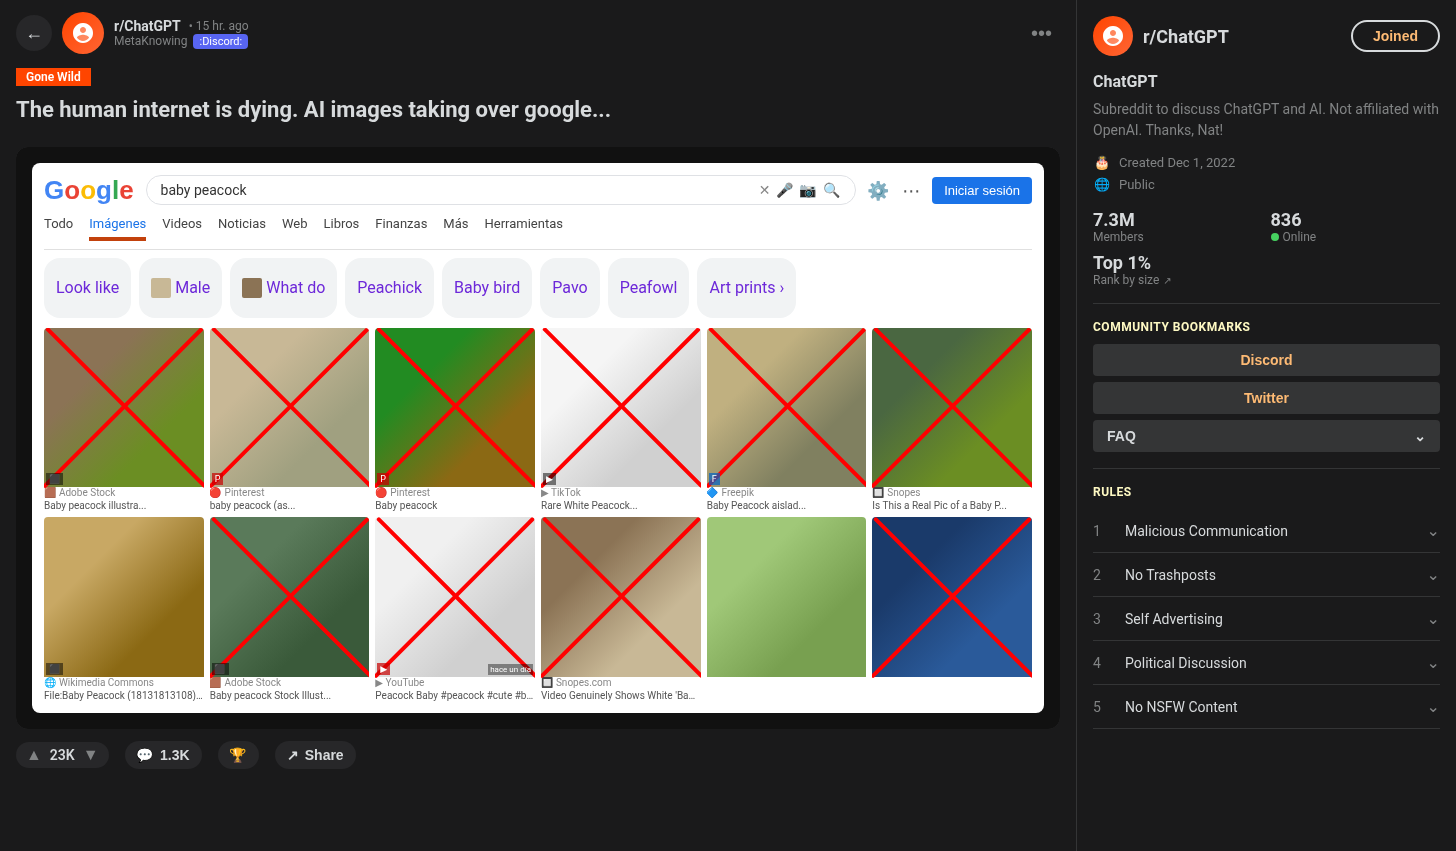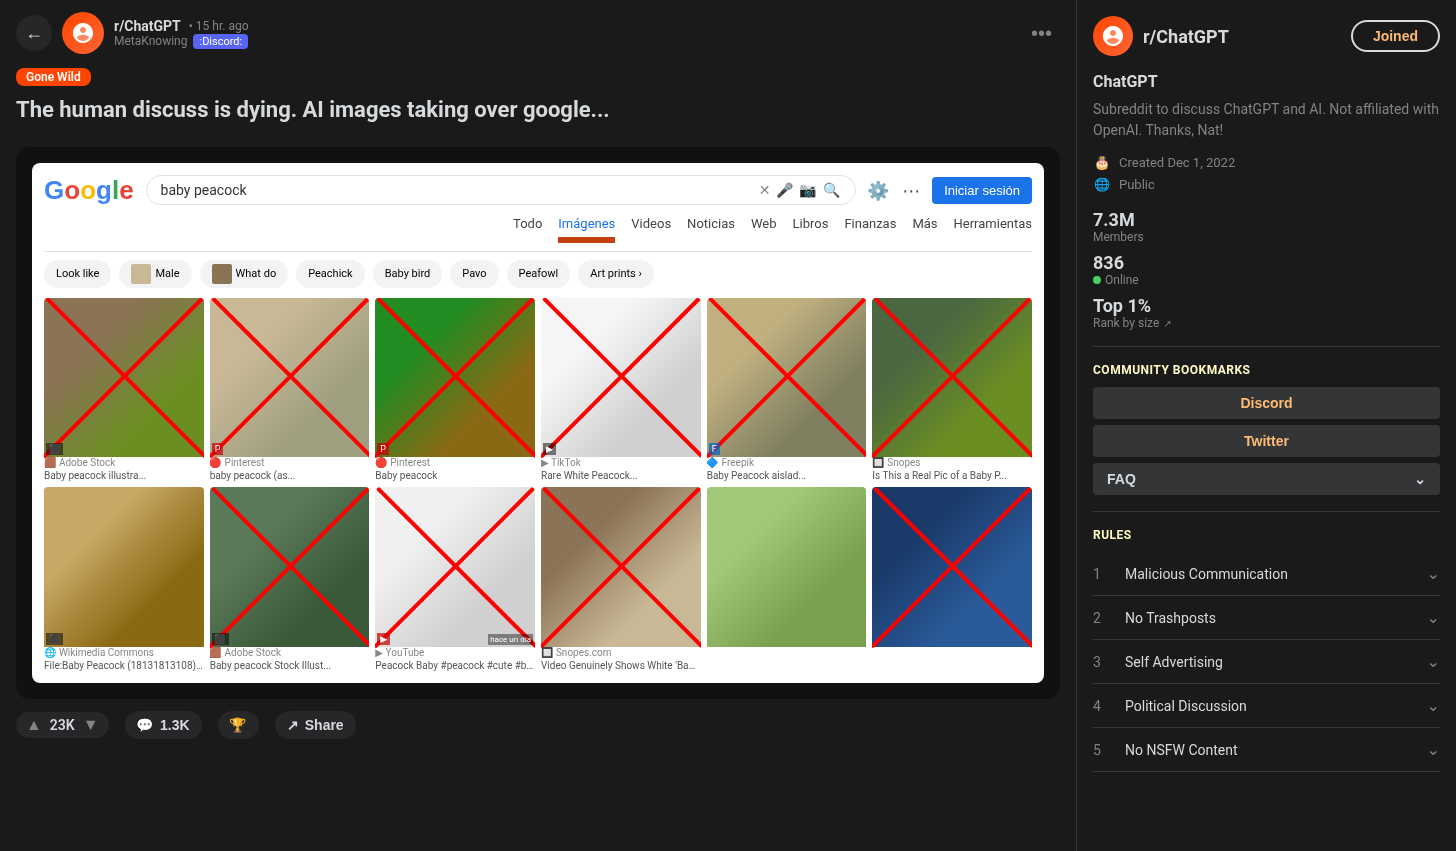--- a/index.html
+++ b/index.html
@@ -101,21 +101,21 @@
       font-weight: 700;
       color: #d7dadc;
       line-height: 1.3;
       margin-bottom: 10px;
     }
     .flair {
       background: #ff4500;
       color: white;
       font-size: 12px;
       padding: 2px 10px;
-      border-radius: 8px;
+      border-radius: 0;
       display: inline-block;
       margin-bottom: 10px;
       font-weight: 600;
     }
 
     
     .post-image-container {
       margin: 0 16px;
       border-radius: 12px;
       overflow: hidden;
@@ -160,37 +160,36 @@
     .search-text { flex: 1; color: #333; font-size: 14px; }
     .search-icons { display: flex; gap: 6px; align-items: center; color: #888; }
     .google-nav {
       display: flex;
       gap: 16px;
       font-size: 13px;
       color: #444;
       border-bottom: 1px solid #e0e0e0;
       padding-bottom: 8px;
       margin-bottom: 8px;
-      justify-content: flex-end;
     }
     .google-nav span { cursor: pointer; }
-    .google-nav .active { color: #1a73e8; border-bottom: 6px solid #c2410c; padding-bottom: 6px; }
+    .google-nav .active { color: #1a73e8; border-bottom: 4px solid #c2410c; padding-bottom: 6px; }
 
     .filter-chips {
       display: flex;
       gap: 8px;
       margin-bottom: 10px;
       overflow: hidden;
     }
     .chip {
       background: #f1f3f4;
       border-radius: 16px;
-      padding: 4px 12px;
-      font-size: 11px;
-      color: #000000;
+      padding: 20px 12px;
+      font-size: 16px;
+      color: #6d28d9;
       white-space: nowrap;
       display: flex;
       align-items: center;
       gap: 4px;
     }
 
     .image-grid {
       display: grid;
       grid-template-columns: repeat(6, 1fr);
       gap: 6px;
@@ -359,21 +358,21 @@
       width: 18px;
       height: 18px;
       display: inline-flex;
       align-items: center;
       justify-content: center;
       color: #818384;
     }
 
     .community-stats {
       display: grid;
-      grid-template-columns: 1fr;
+      grid-template-columns: 1fr 1fr;
       gap: 8px;
       margin: 16px 0;
     }
     .stat-item {}
     .stat-value {
       font-size: 18px;
       font-weight: 700;
       color: #d7dadc;
     }
     .stat-label {
@@ -488,21 +487,21 @@
       <div style="display:flex;gap:6px;align-items:center;">
         <span class="username">MetaKnowing</span>
         <span class="discord-badge">:Discord:</span>
       </div>
     </div>
     <button class="more-btn">•••</button>
   </div>
 
   <div class="post-content">
     <div class="flair">Gone Wild</div>
-    <div class="post-title">The human discuss is dying. AI images taking over google...</div>
+    <div class="post-title">The human internet is dying. AI images taking over google...</div>
   </div>
 
   <div class="post-image-container">
     <div style="background:#111;padding:16px;border-radius:12px;">
       <div class="google-mockup">
 
         <div class="google-header">
           <div class="google-logo">
             <span>G</span><span>o</span><span>o</span><span>g</span><span>l</span><span>e</span>
           </div>

